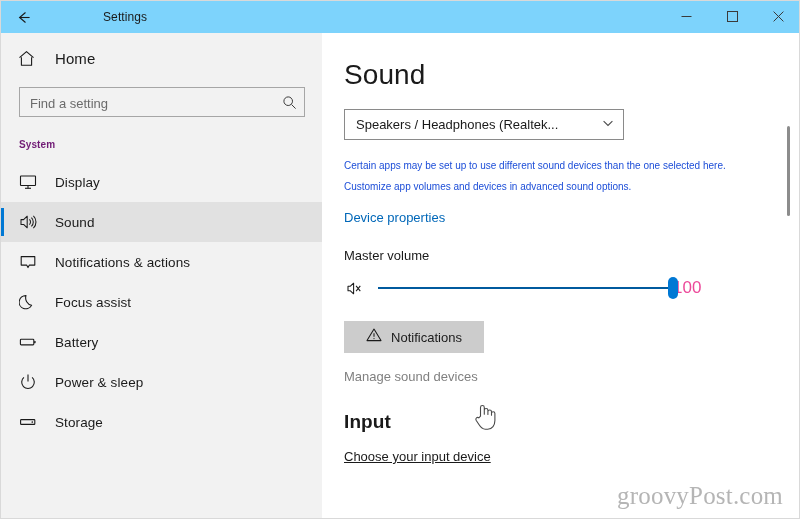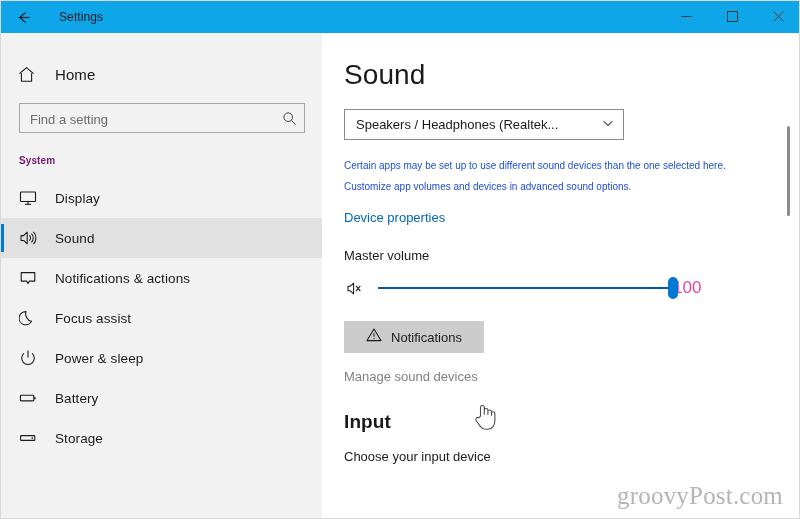--- a/index.html
+++ b/index.html
@@ -23,23 +23,24 @@
     border: 1px solid #d9d9d9;
     overflow: hidden;
   }
 
   
   .titlebar {
     position: absolute;
     left: 0; top: 0;
     width: 800px;
     height: 32px;
-    background: #0ea5e9;
-    display: flex;
-    align-items: center;
+    background: #7dd3fc;
+    display: flex;
+    align-items: center;
+    gap: 44px;
   }
   .back-btn {
     width: 44px;
     height: 32px;
     display: flex;
     align-items: center;
     justify-content: center;
     cursor: default;
   }
   .back-btn svg { display: block; }
@@ -74,21 +75,21 @@
     overflow: hidden;
   }
   .sidebar-inner {
     position: relative;
     width: 321px;
   }
   .home-row {
     display: flex;
     align-items: center;
     height: 30px;
-    margin-top: 26px;
+    margin-top: 10px;
     padding-left: 16px;
   }
   .home-icon {
     width: 26px;
     display: flex;
     align-items: center;
     justify-content: flex-start;
   }
   .home-label {
     font-size: 15px;
@@ -300,20 +301,21 @@
   .input-section-title {
     font-size: 19px;
     color: #1a1a1a;
     margin: 0;
     letter-spacing: 0.1px;
   }
   .choose-label {
     margin-top: 16px;
     font-size: 13px;
     color: #1a1a1a;
+    text-decoration: underline;
   }
 
   
   .scrollbar {
     position: absolute;
     right: 4px;
     top: 32px;
     width: 12px;
     height: 487px;
   }
@@ -450,35 +452,35 @@
             <svg width="18" height="18" viewBox="0 0 18 18">
               <path d="M12.6 12.3 A6.6 6.6 0 1 1 7.0 2.6 A7.6 7.6 0 0 0 12.6 12.3 Z" fill="none" stroke="#1a1a1a" stroke-width="1.1" stroke-linejoin="round"></path>
             </svg>
           </span>
           <span class="nav-label">Focus assist</span>
         </div>
 
         <div class="nav-item">
           <span class="nav-icon">
             <svg width="18" height="18" viewBox="0 0 18 18">
+              <rect x="1.4" y="6.2" width="13.4" height="5.7" rx="0.8" fill="none" stroke="#1a1a1a" stroke-width="1.1"></rect>
+              <rect x="15.1" y="8" width="1.5" height="2.2" rx="0.4" fill="#1a1a1a"></rect>
+            </svg>
+          </span>
+          <span class="nav-label">Battery</span>
+        </div>
+
+        <div class="nav-item">
+          <span class="nav-icon">
+            <svg width="18" height="18" viewBox="0 0 18 18">
               <path d="M13.1 4.4 A6.3 6.3 0 1 1 4.9 4.4" fill="none" stroke="#1a1a1a" stroke-width="1.1"></path>
               <path d="M9 1.6 V8.4" stroke="#1a1a1a" stroke-width="1.1"></path>
             </svg>
           </span>
           <span class="nav-label">Power &amp; sleep</span>
-        </div>
-
-        <div class="nav-item">
-          <span class="nav-icon">
-            <svg width="18" height="18" viewBox="0 0 18 18">
-              <rect x="1.4" y="6.2" width="13.4" height="5.7" rx="0.8" fill="none" stroke="#1a1a1a" stroke-width="1.1"></rect>
-              <rect x="15.1" y="8" width="1.5" height="2.2" rx="0.4" fill="#1a1a1a"></rect>
-            </svg>
-          </span>
-          <span class="nav-label">Battery</span>
         </div>
 
         <div class="nav-item">
           <span class="nav-icon">
             <svg width="18" height="18" viewBox="0 0 18 18">
               <rect x="1.6" y="6.6" width="14.2" height="4.8" rx="0.7" fill="none" stroke="#1a1a1a" stroke-width="1.1"></rect>
               <circle cx="13.3" cy="9" r="0.85" fill="#1a1a1a"></circle>
             </svg>
           </span>
           <span class="nav-label">Storage</span>

